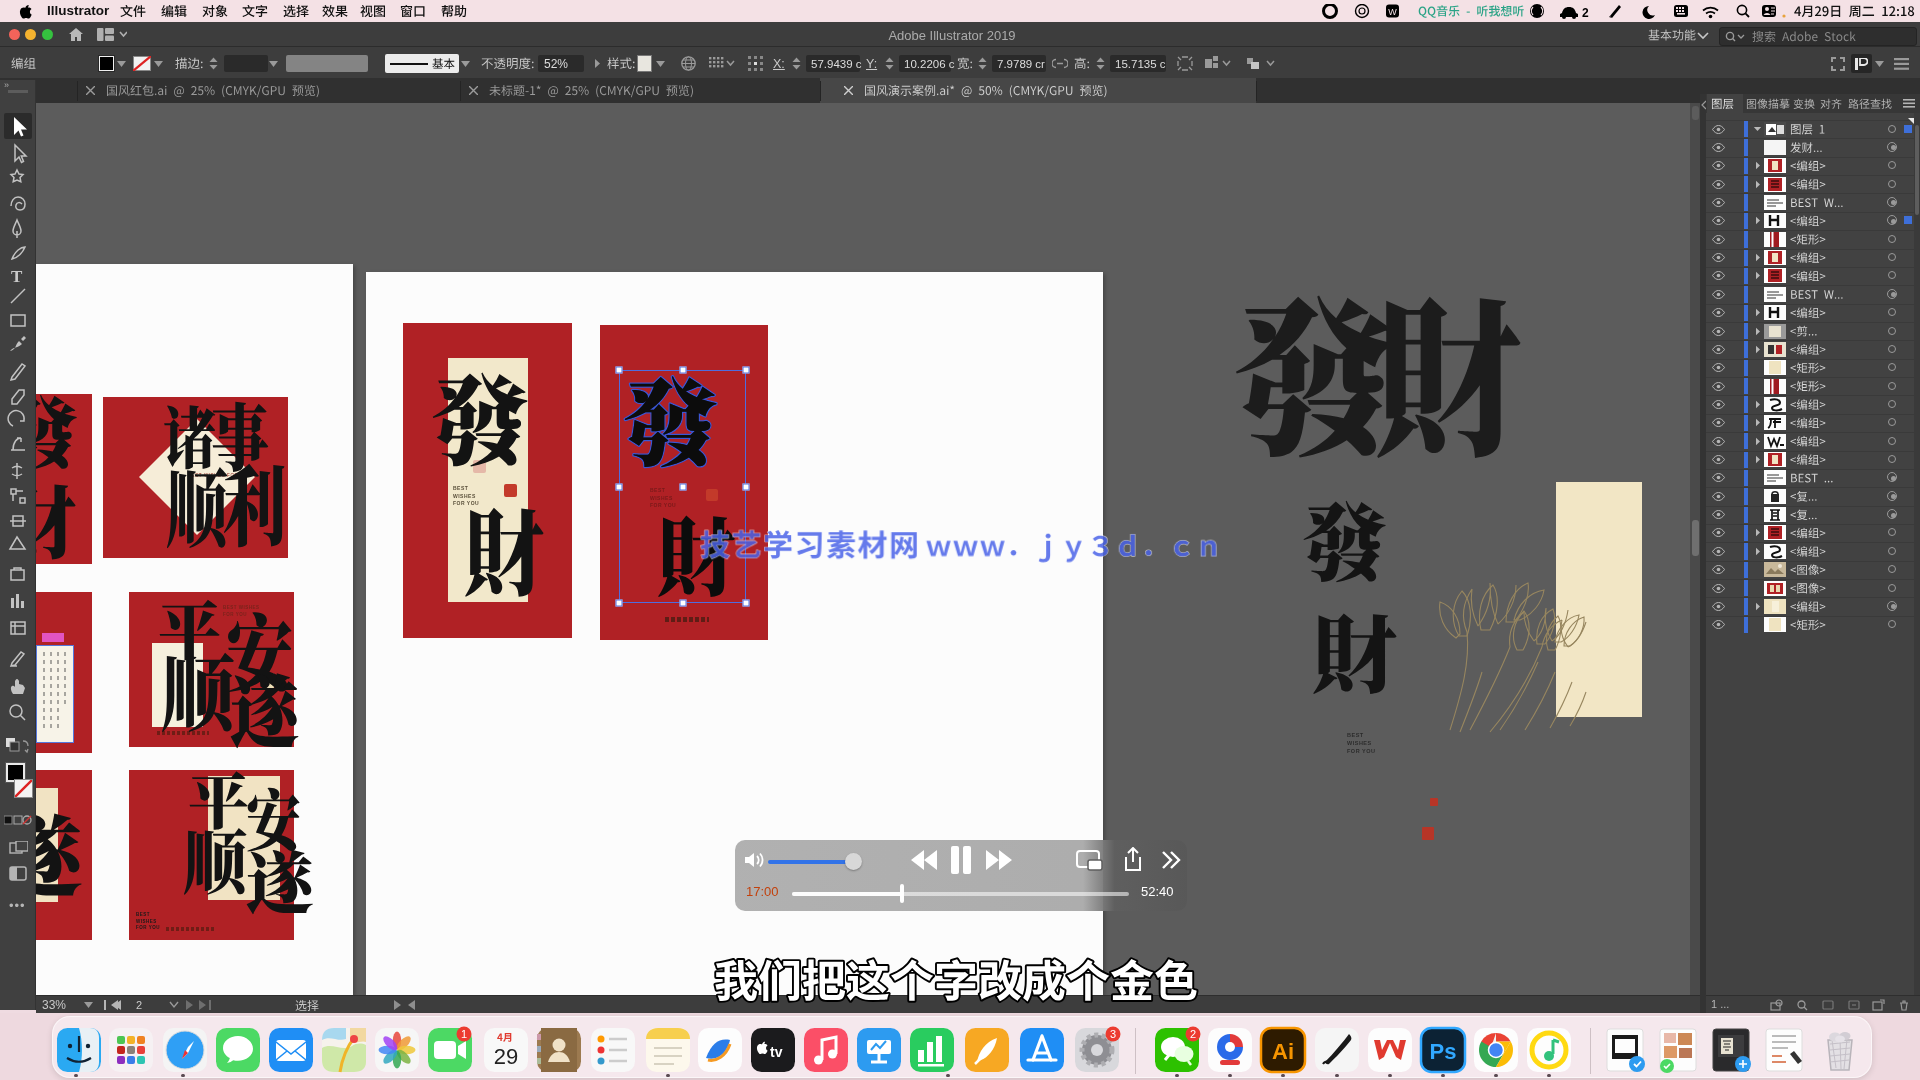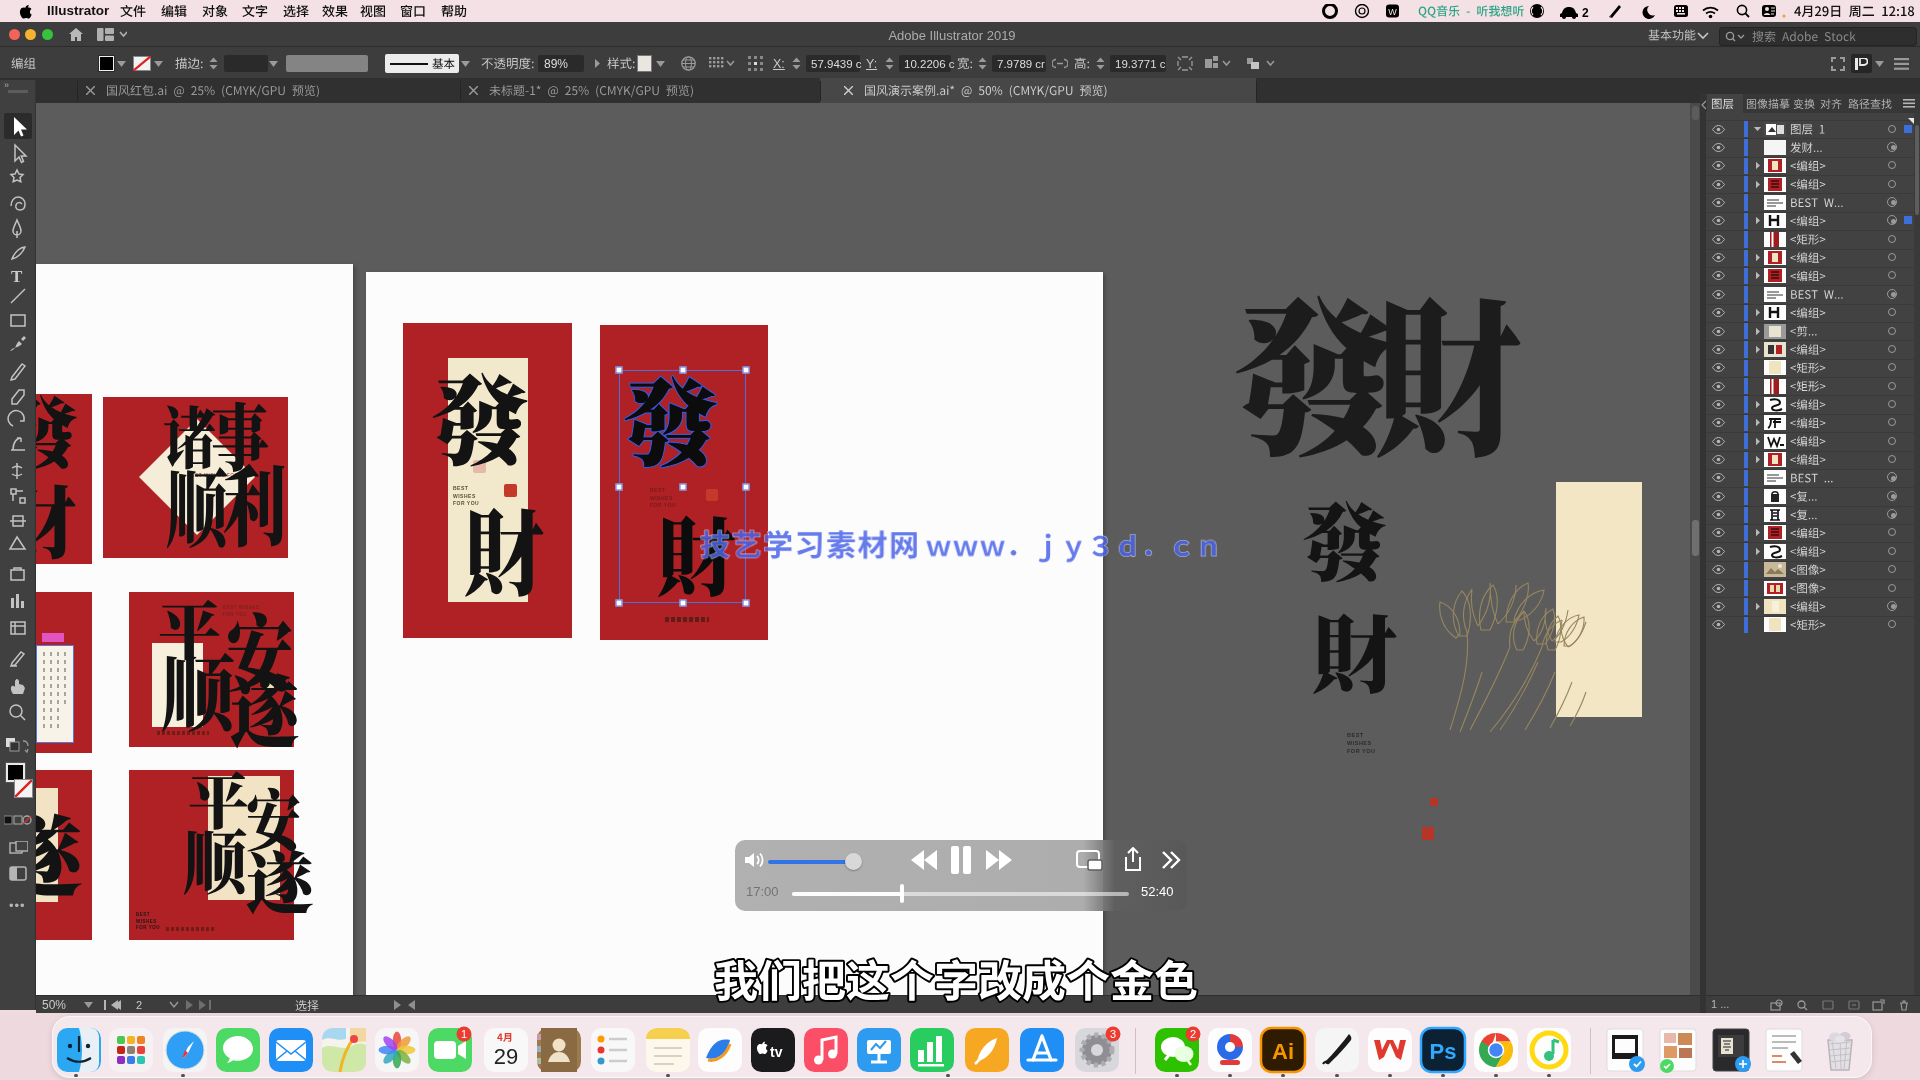--- a/index.html
+++ b/index.html
@@ -92,21 +92,21 @@
 <svg class="abs" style="left:269px;top:61px" width="9" height="6" viewBox="0 0 9 6">
     <path d="M0 0h9L4.5 6z" fill="#9a9a9a"></path>
   </svg>
 <div class="abs" style="left:286px;top:55px;width:82px;height:17px;background:#848484;border-radius:2px"></div>
 <div class="abs" style="left:385px;top:54px;width:74px;height:19px;background:#ececec;border-radius:2px"></div>
 <div class="abs" style="left:390px;top:62.5px;width:38px;height:2.5px;background:#111"></div>
 <svg class="abs" style="left:461px;top:61px" width="9" height="6" viewBox="0 0 9 6">
     <path d="M0 0h9L4.5 6z" fill="#9a9a9a"></path>
   </svg>
 <div class="abs" style="left:538px;top:55px;width:46px;height:17px;background:#2a2a2a;border-radius:2px"></div>
-<div class="abs" style="left:544px;top:57px;font-size:12px;color:#ddd">89%</div>
+<div class="abs" style="left:544px;top:57px;font-size:12px;color:#ddd">52%</div>
 <svg class="abs" style="left:594px;top:59px" width="6" height="9" viewBox="0 0 6 9">
     <path d="M1 0l5 4.5L1 9z" fill="#9a9a9a"></path>
   </svg>
 <div class="abs" style="left:637px;top:55px;width:15px;height:17px;background:#e8e6df;border:1px solid #777"></div>
 <svg class="abs" style="left:656px;top:61px" width="9" height="6" viewBox="0 0 9 6">
     <path d="M0 0h9L4.5 6z" fill="#9a9a9a"></path>
   </svg>
 <svg class="abs" style="left:681px;top:56px" width="15" height="15" viewBox="0 0 15 15">
     <circle cx="7.5" cy="7.5" r="6.7" fill="none" stroke="#9a9a9a" stroke-width="1.3"></circle>
     <ellipse cx="7.5" cy="7.5" rx="3" ry="6.7" fill="none" stroke="#9a9a9a" stroke-width="1"></ellipse>
@@ -164,21 +164,21 @@
 <div class="abs" style="left:992px;top:55px;width:54px;height:17px;background:#2a2a2a;border-radius:2px"></div>
 <div class="abs" style="left:997px;top:57.5px;font-size:11.5px;color:#ddd">7.9789 cr</div>
 <svg class="abs" style="left:1052px;top:58px" width="16" height="11" viewBox="0 0 16 11">
     <path d="M5 5.5h6M4 1.5A4 4 0 0 0 4 9.5M12 1.5a4 4 0 0 1 0 8" fill="none" stroke="#9a9a9a" stroke-width="1.5"></path>
   </svg>
 <svg class="abs" style="left:1095px;top:56px" width="11" height="15" viewBox="0 0 11 15">
     <path d="M1.5 6 5.5 1.5 9.5 6z" fill="#9a9a9a"></path>
     <path d="M1.5 9 5.5 13.5 9.5 9z" fill="#9a9a9a"></path>
   </svg>
 <div class="abs" style="left:1110px;top:55px;width:56px;height:17px;background:#2a2a2a;border-radius:2px"></div>
-<div class="abs" style="left:1115px;top:57.5px;font-size:11.5px;color:#ddd">19.3771 c</div>
+<div class="abs" style="left:1115px;top:57.5px;font-size:11.5px;color:#ddd">15.7135 c</div>
 <svg class="abs" style="left:1177px;top:56px" width="16" height="15" viewBox="0 0 16 15">
     <g stroke="#9a9a9a" stroke-width="1.3" fill="none">
       <path d="M5 1h6M5 14h6M1 5v5M15 5v5"></path>
       <path d="M1 1l3 3M15 1l-3 3M1 14l3-3M15 14l-3-3"></path>
     </g>
   </svg>
 <svg class="abs" style="left:1205px;top:56px" width="30" height="15" viewBox="0 0 30 15">
     <g fill="#9a9a9a">
       <rect x="0" y="3" width="7" height="9"></rect>
       <rect x="8" y="0" width="5" height="5"></rect>
@@ -386,21 +386,21 @@
       <path d="M30 182c8-20 16-40 22-60M70 180c14-20 28-45 38-68M95 180c10-16 22-38 30-58M120 178c8-14 16-30 22-46M140 176c6-10 12-22 16-34"></path>
     </g>
   </svg>
 <div class="abs" style="left:1690px;top:103px;width:10px;height:892px;background:#4a4a4a"></div>
 <div class="abs" style="left:1691.5px;top:520px;width:7px;height:36px;background:#6f6f6f;border-radius:3px"></div>
 <div class="abs" style="left:1691.5px;top:106px;width:7px;height:14px;background:#5c5c5c;border-radius:3px"></div>
 <div class="abs" style="left:1347px;top:731px;font-size:5.5px;font-weight:bold;letter-spacing:.5px;color:#2c2c2c;line-height:8px">BEST<br>WISHES<br>FOR YOU</div>
 <div class="abs" style="left:1430px;top:798px;width:8px;height:8px;background:#b73527;border-radius:1px"></div>
 <div class="abs" style="left:1422px;top:827px;width:12px;height:13px;background:#b73527;border-radius:1px"></div>
 <div class="abs" style="left:36px;top:995px;width:1664px;height:20px;background:#3d3d3d;border-top:1px solid #2e2e2e"></div>
-<div class="abs" style="left:42px;top:998px;font-size:12px;color:#c9c9c9">50%</div>
+<div class="abs" style="left:42px;top:998px;font-size:12px;color:#c9c9c9">33%</div>
 <svg class="abs" style="left:84px;top:1002px" width="9" height="6" viewBox="0 0 9 6">
     <path d="M0 0h9L4.5 6z" fill="#9a9a9a"></path>
   </svg>
 <svg class="abs" style="left:102px;top:999px" width="80" height="12" viewBox="0 0 80 12">
     <g fill="#b5b5b5">
       <path d="M2 1v10h2V1zM12 6l7-5v10z"></path>
       <path d="M5 6l7-5v10z" transform="translate(4 0)"></path>
     </g>
     <text x="34" y="10" font-size="11" fill="#ccc" font-family="Liberation Sans">2</text>
     <path d="M68 3l4 5 4-5" stroke="#9a9a9a" stroke-width="1.4" fill="none"></path>
@@ -866,21 +866,21 @@
     <rect x="1" y="1" width="22" height="16" rx="3" fill="none" stroke="#fff" stroke-width="2"></rect>
     <rect x="12" y="10" width="14" height="10" rx="2" fill="#fff" stroke="#5f5f5f" stroke-width="1.5"></rect>
   </svg>
 <svg class="abs" style="left:1122px;top:847px" width="22" height="27" viewBox="0 0 22 27">
     <path d="M4 10v13h14V10" fill="none" stroke="#fff" stroke-width="2"></path>
     <path d="M11 1v14M6 6l5-5 5 5" fill="none" stroke="#fff" stroke-width="2"></path>
   </svg>
 <svg class="abs" style="left:1161px;top:850px" width="20" height="20" viewBox="0 0 20 20">
     <path d="M2 2l8 8-8 8M10 2l8 8-8 8" fill="none" stroke="#fff" stroke-width="2.4"></path>
   </svg>
-<div class="abs" style="left:746px;top:884px;font-size:13px;color:#737373">17:00</div>
+<div class="abs" style="left:746px;top:884px;font-size:13px;color:#c2410c">17:00</div>
 <div class="abs" style="left:792px;top:891.5px;width:337px;height:4px;border-radius:2px;background:rgba(255,255,255,.55)"></div>
 <div class="abs" style="left:792px;top:891.5px;width:110px;height:4px;border-radius:2px;background:rgba(255,255,255,.9)"></div>
 <div class="abs" style="left:900px;top:884px;width:4px;height:19px;border-radius:2px;background:#fff"></div>
 <div class="abs" style="left:1141px;top:884px;font-size:13px;color:#fff">52:40</div>
 <div class="abs" style="left:0;top:1013px;width:1920px;height:67px;background:#eed9df"></div>
 <div class="abs" style="left:52px;top:1016px;width:1820px;height:62px;border-radius:18px;background:rgba(247,236,241,.78);border:1px solid rgba(255,255,255,.6);box-shadow:0 2px 6px rgba(0,0,0,.12)"></div>
 <svg class="abs" style="left:55.0px;top:1026px" width="48" height="48" viewBox="0 0 48 48">
     <rect x="2" y="2" width="44" height="44" rx="10.5" fill="#2aa9f2"></rect>
     <path d="M24 2h11c6 0 9 4 9 10v24c0 6-3 10-9 10H24c4-14 4-30 0-44z" fill="#e8f0f5"></path>
     <circle cx="15" cy="20" r="2.2" fill="#123"></circle>

